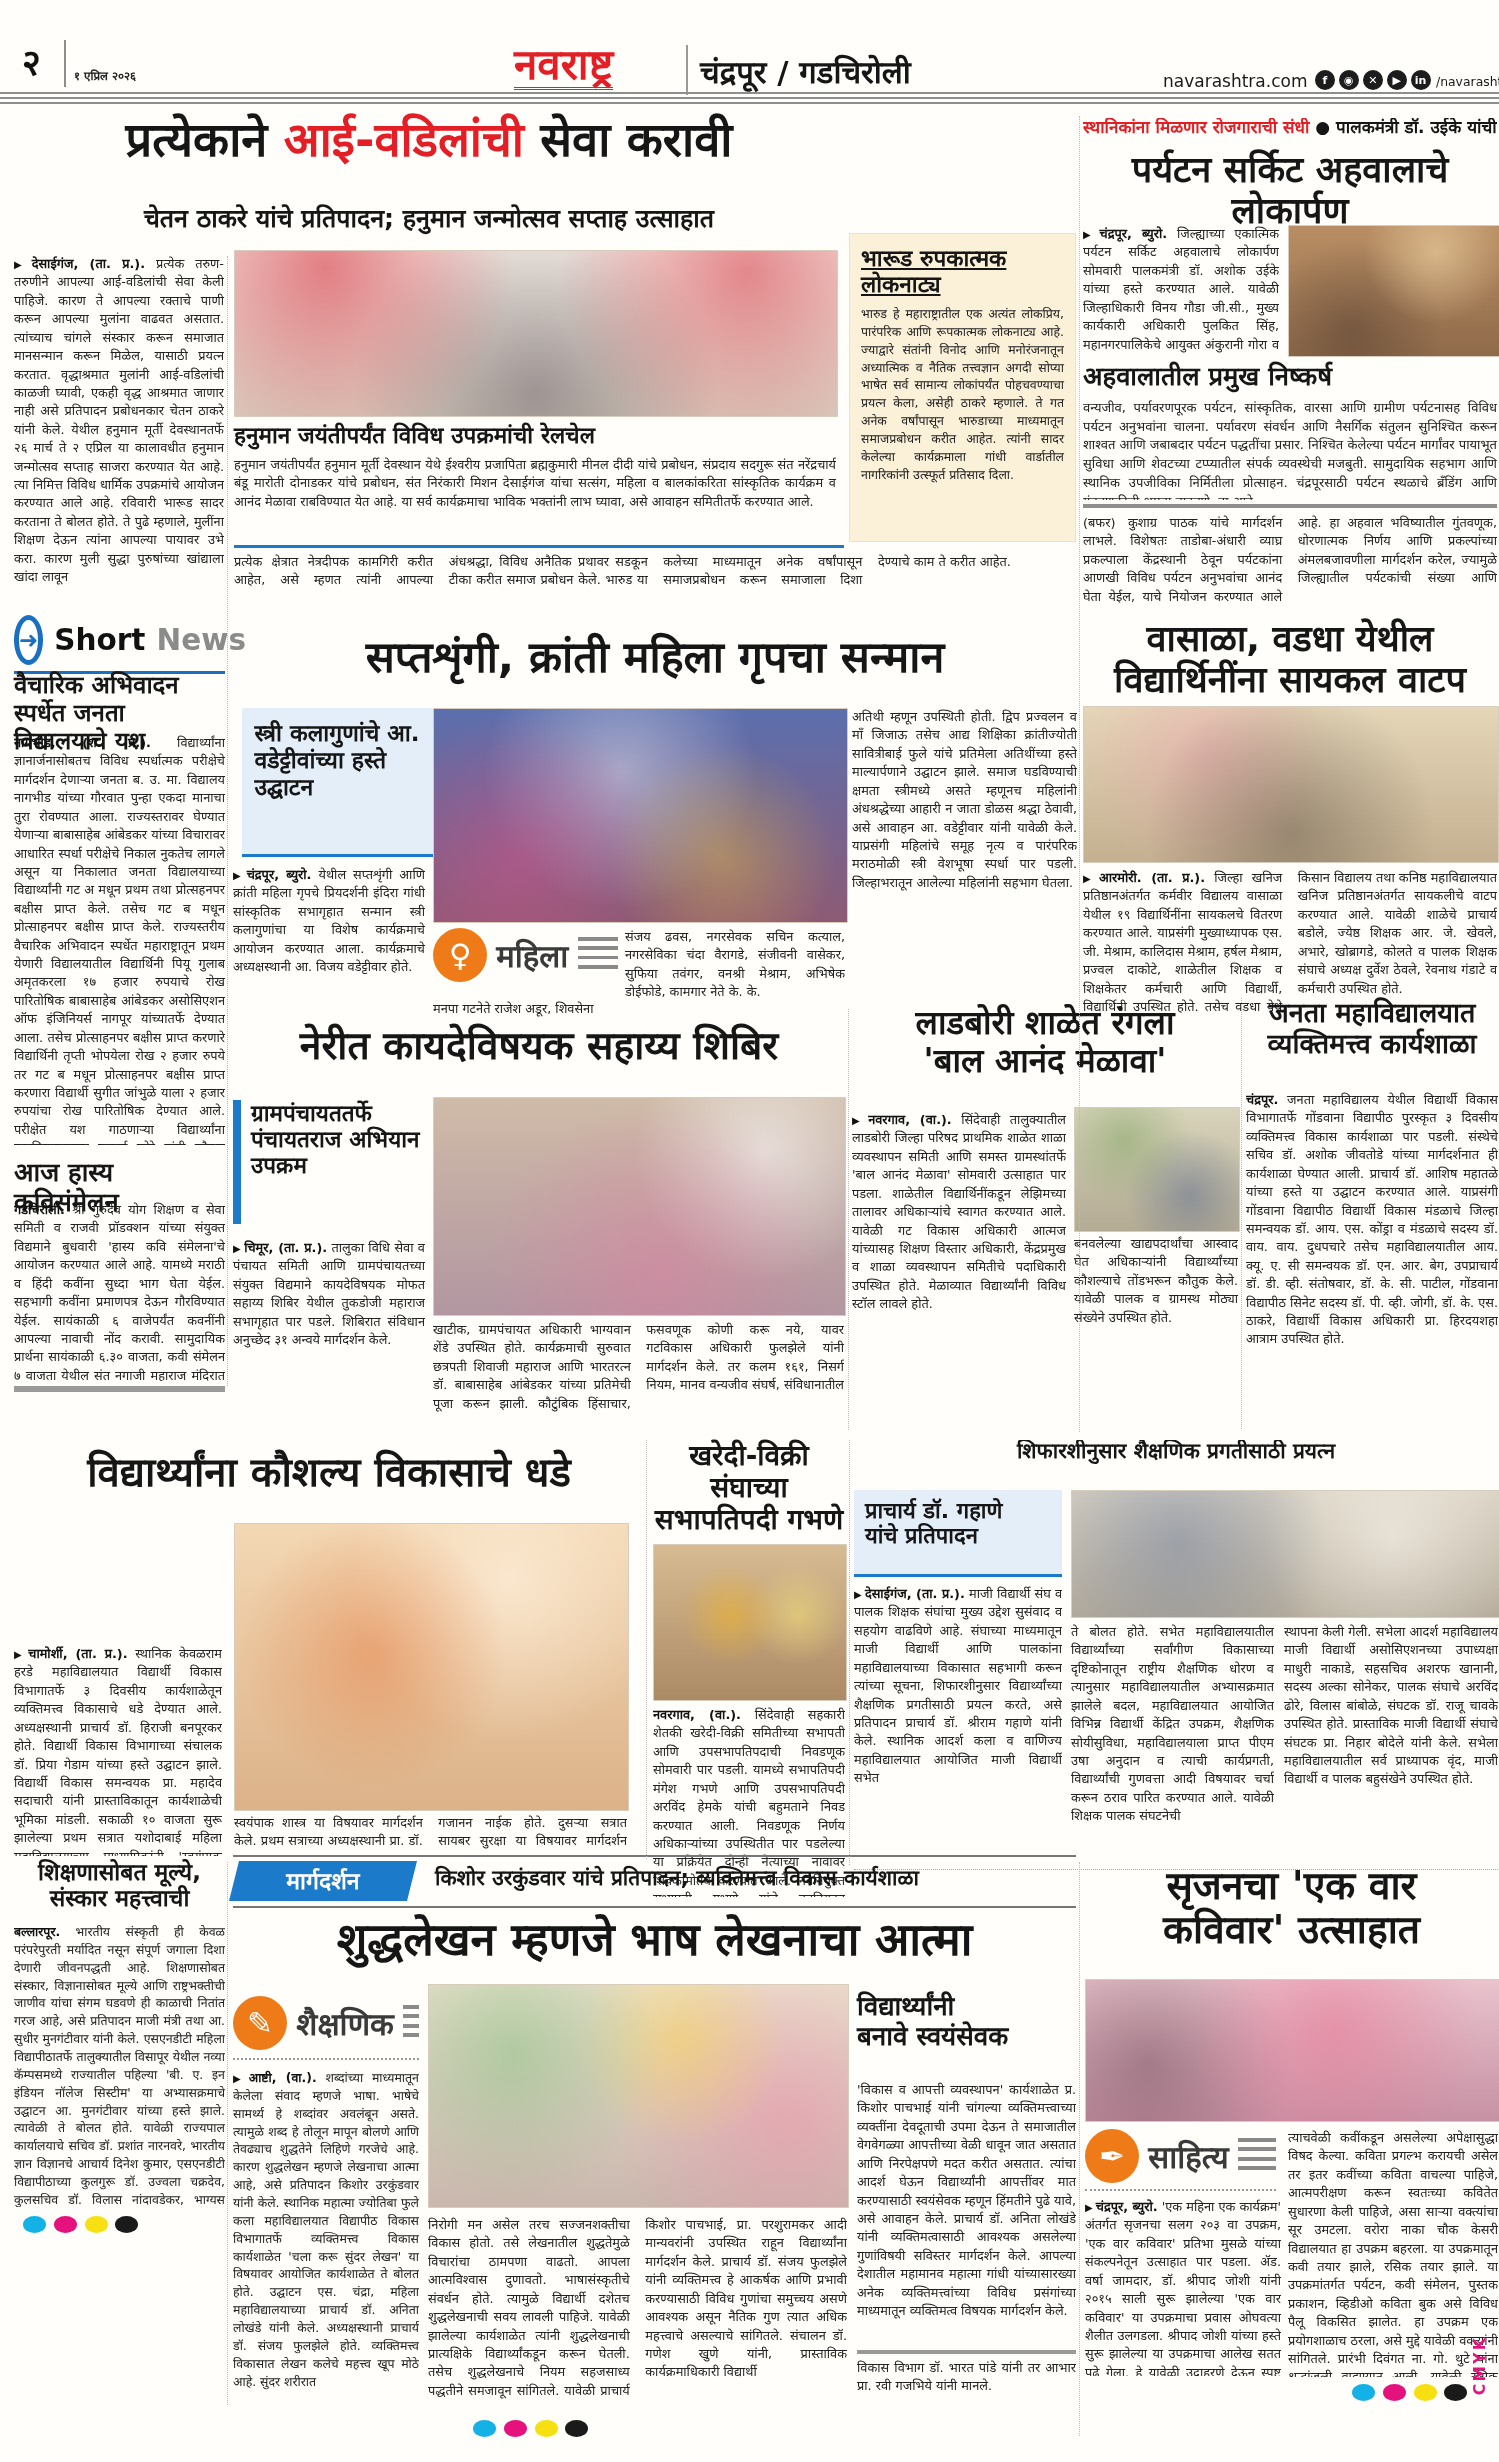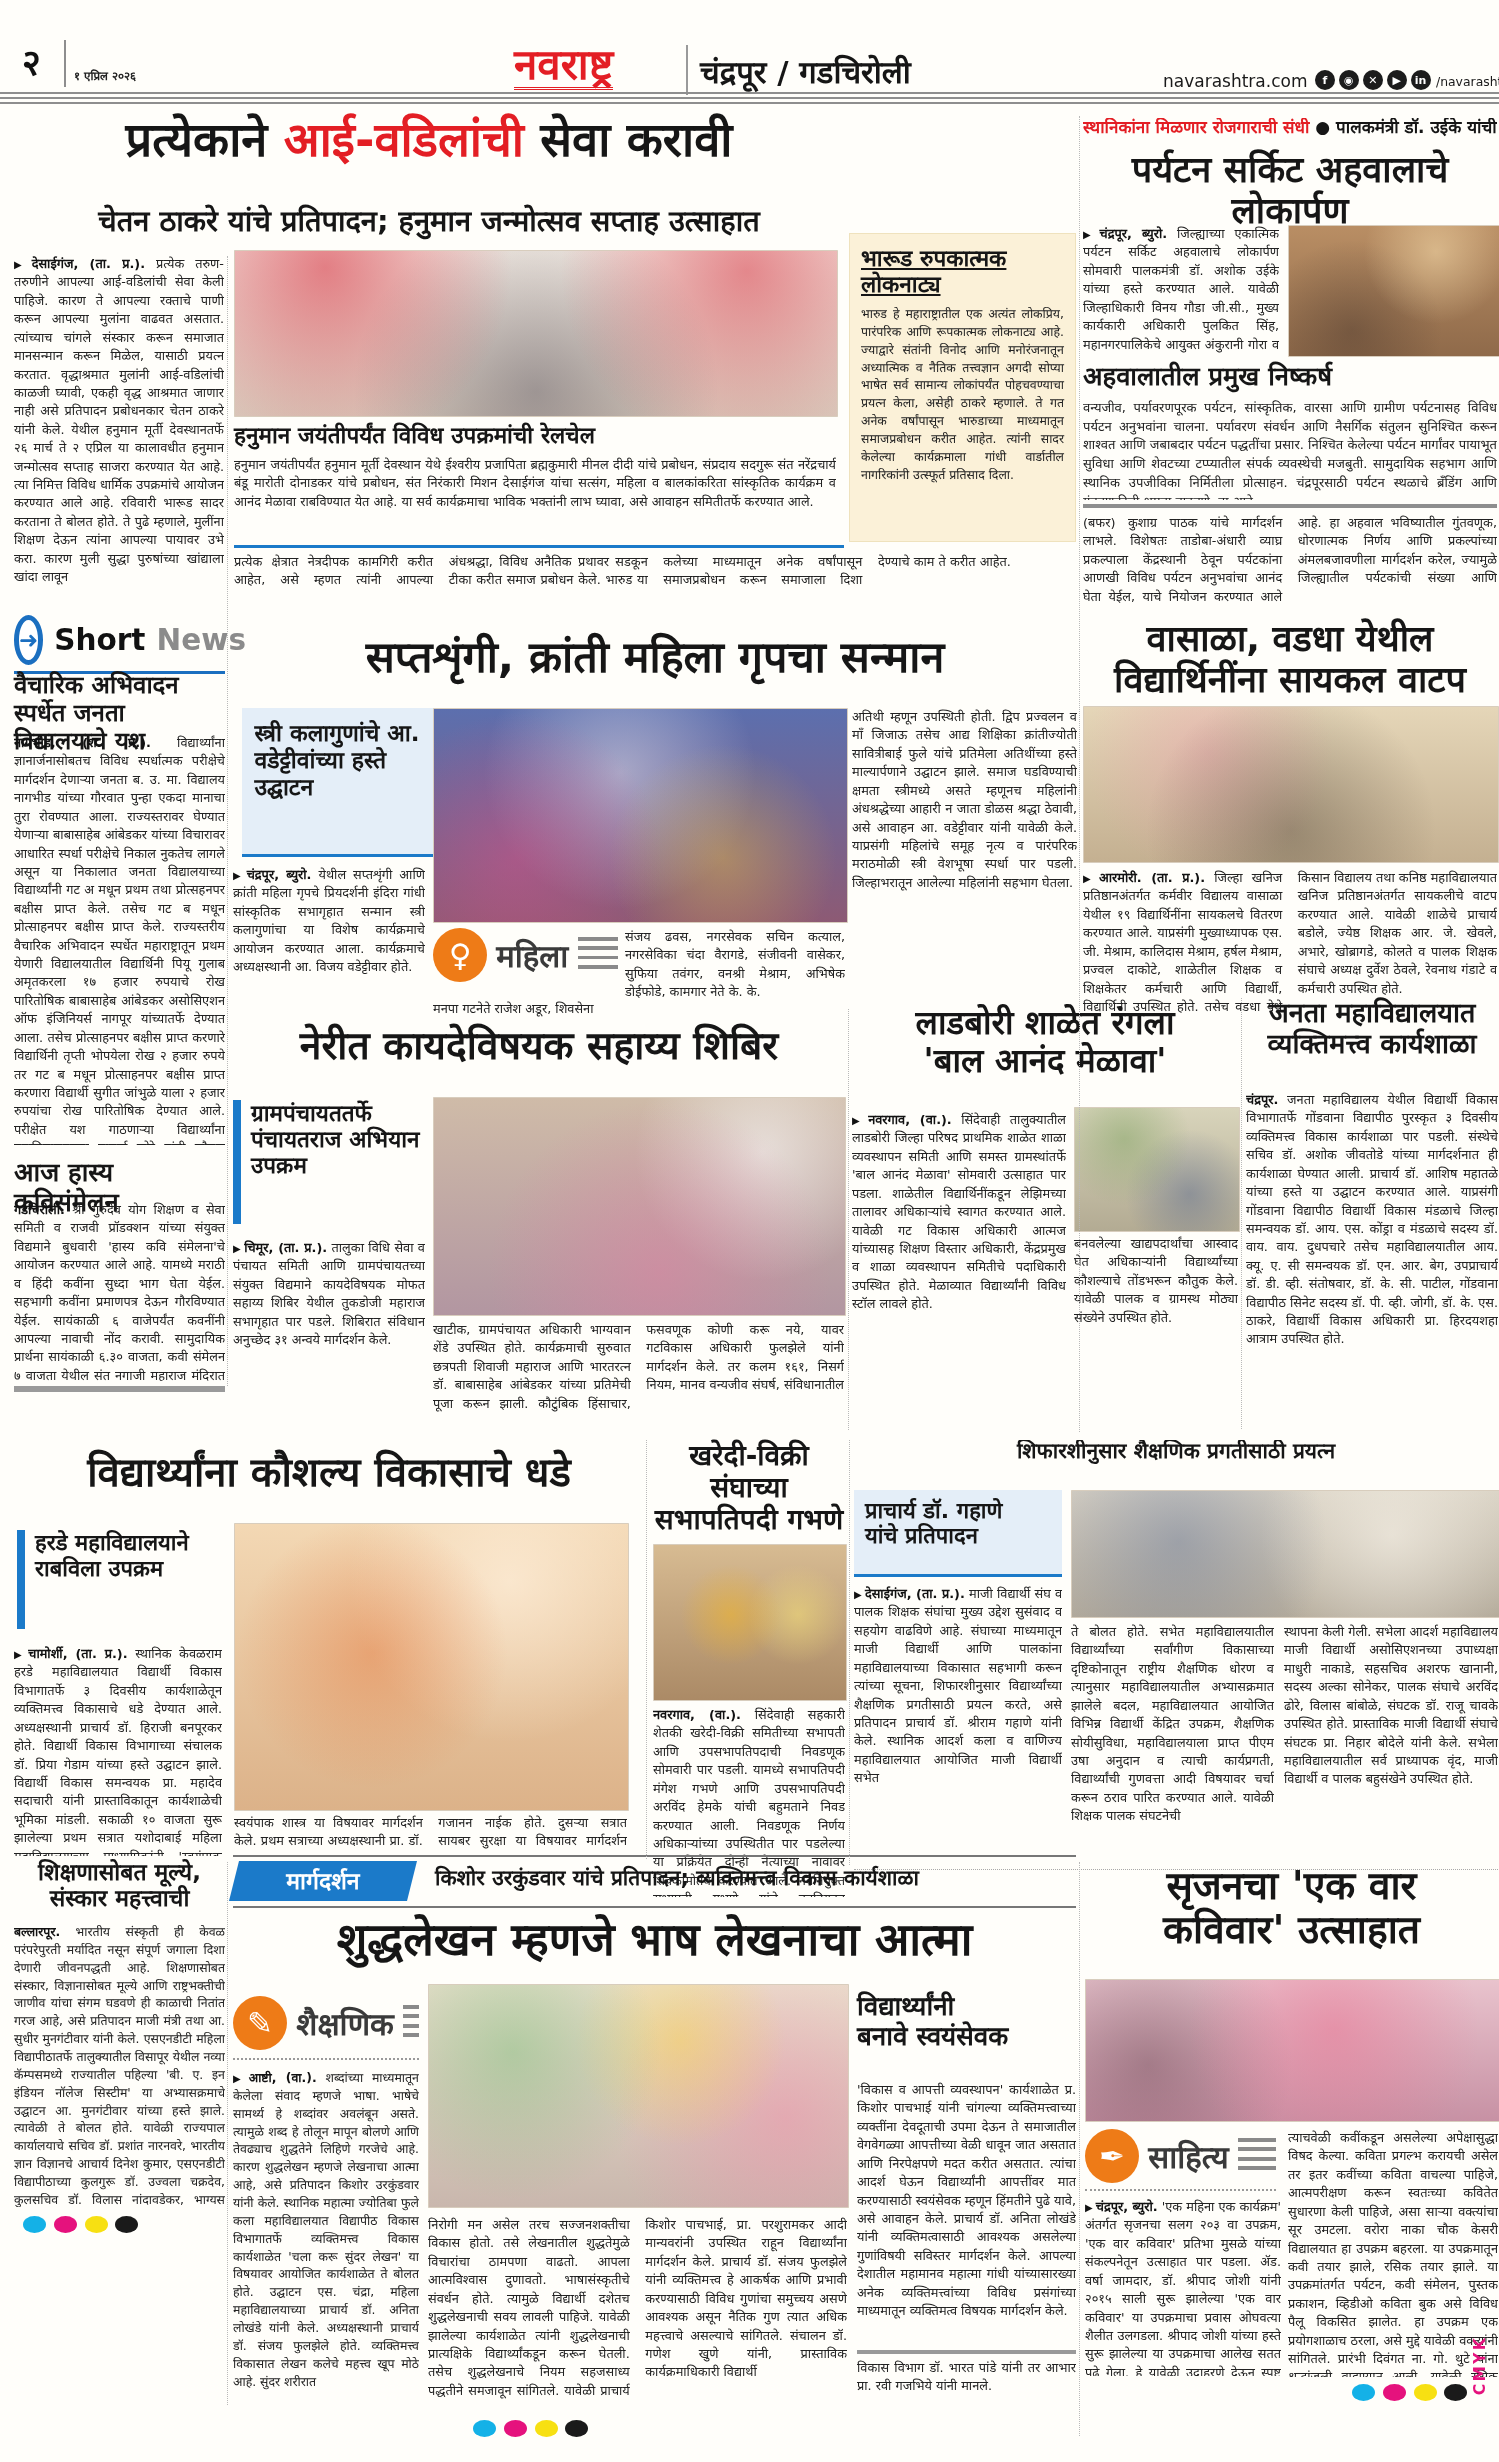--- a/index.html
+++ b/index.html
@@ -68,21 +68,21 @@
     <i>▶</i>
     <i>in</i>
   </div>
   <div class="abs" style="left:1436px;top:74px;font-size:12.4px;color:#1a1a1a;">/navarashtra</div>
 
   <div class="abs rule" style="left:0;top:92px;width:1499px;height:2.3px;"></div>
   <div class="abs rule" style="left:0;top:97px;width:1499px;height:2.3px;"></div>
   <div class="abs rule" style="left:0;top:102px;width:1499px;height:2.3px;"></div>
 
   <div class="abs hl" style="left:14px;top:113px;width:830px;font-size:47px;"><span>प्रत्येकाने </span><span class="red">आई-वडिलांची</span><span> सेवा करावी</span></div>
-  <div class="abs hl" style="left:14px;top:205px;width:830px;font-size:29px;">चेतन ठाकरे यांचे प्रतिपादन; हनुमान जन्मोत्सव सप्ताह उत्साहात</div>
+  <div class="abs hl" style="left:14px;top:205px;width:830px;font-size:25px;">चेतन ठाकरे यांचे प्रतिपादन; हनुमान जन्मोत्सव सप्ताह उत्साहात</div>
   <div class="abs bd" style="left:14px;top:255px;width:210px;height:357px;overflow:hidden;"><span class="bullet">▶</span><span class="dl">देसाईगंज, (ता. प्र.).</span> <span>प्रत्येक तरुण-तरुणीने आपल्या आई-वडिलांची सेवा केली पाहिजे. कारण ते आपल्या रक्ताचे पाणी करून आपल्या मुलांना वाढवत असतात. त्यांच्याच चांगले संस्कार करून समाजात मानसन्मान करून म‍िळेल, यासाठी प्रयत्न करतात. वृद्धाश्रमात मुलांनी आई-वडिलांची काळजी घ्यावी, एकही वृद्ध आश्रमात जाणार नाही असे प्रतिपादन प्रबोधनकार चेतन ठाकरे यांनी केले. येथील हनुमान मूर्ती देवस्थानतर्फे २६ मार्च ते २ एप्रिल या कालावधीत हनुमान जन्मोत्सव सप्ताह साजरा करण्यात येत आहे. त्या निमित्त विविध धार्मिक उपक्रमांचे आयोजन करण्यात आले आहे. रविवारी भारूड सादर करताना ते बोलत होते. ते पुढे म्हणाले, मुलींना शिक्षण देऊन त्यांना आपल्या पायावर उभे करा. कारण मुली सुद्धा पुरुषांच्या खांद्याला खांदा लावून</span></div>
   <div class="abs photo ph-stage" style="left:234px;top:250px;width:602px;height:165px;"></div>
   <div class="abs hll" style="left:234px;top:422px;width:602px;font-size:22.5px;">हनुमान जयंतीपर्यंत विविध उपक्रमांची रेलचेल</div>
   <div class="abs bd" style="left:234px;top:456px;width:602px;height:85px;overflow:hidden;">हनुमान जयंतीपर्यंत हनुमान मूर्ती देवस्थान येथे ईश्वरीय प्रजापिता ब्रह्मकुमारी मीनल दीदी यांचे प्रबोधन, संप्रदाय सदगुरू संत नरेंद्रचार्य बंडू मारोती दोनाडकर यांचे प्रबोधन, संत निरंकारी मिशन देसाईगंज यांचा सत्संग, महिला व बालकांकरिता सांस्कृतिक कार्यक्रम व आनंद मेळावा राबविण्यात येत आहे. या सर्व कार्यक्रमाचा भाविक भक्तांनी लाभ घ्यावा, असे आवाहन समितीतर्फे करण्यात आले.</div>
   <div class="abs bluerule" style="left:234px;top:545px;width:610px;height:3.1px;"></div>
   <div class="abs bd cols4" style="left:234px;top:553px;width:843px;height:74px;overflow:hidden;">प्रत्येक क्षेत्रात नेत्रदीपक कामगिरी करीत आहेत, असे म्हणत त्यांनी आपल्या अंधश्रद्धा, विविध अनैतिक प्रथावर सडकून टीका करीत समाज प्रबोधन केले. भारुड या कलेच्या माध्यमातून अनेक वर्षांपासून समाजप्रबोधन करून समाजाला दिशा देण्याचे काम ते करीत आहेत.</div>
 
   <div class="abs beige" style="left:849px;top:233px;width:227px;height:309px;padding:11px;box-sizing:border-box;">
     <div class="hll" style="font-size:22.5px;margin-bottom:7.8px;text-decoration:underline;">भारूड रुपकात्मक लोकनाट्य</div>
     <div class="bd" style="font-size:12.4px;">भारुड हे महाराष्ट्रातील एक अत्यंत लोकप्रिय, पारंपरिक आणि रूपकात्मक लोकनाट्य आहे. ज्याद्वारे संतांनी विनोद आणि मनोरंजनातून अध्यात्मिक व नैतिक तत्त्वज्ञान अगदी सोप्या भाषेत सर्व सामान्य लोकांपर्यंत पोहचवण्याचा प्रयत्न केला, असेही ठाकरे म्हणाले. ते गत अनेक वर्षांपासून भारुडाच्या माध्यमातून समाजप्रबोधन करीत आहेत. त्यांनी सादर केलेल्या कार्यक्रमाला गांधी वार्डातील नागरिकांनी उत्स्फूर्त प्रतिसाद दिला.</div>
@@ -137,23 +137,20 @@
 
   <div class="abs hl" style="left:852px;top:1004px;width:386px;font-size:33px;"><span>लाडबोरी शाळेत रंगला</span><br><span>'बाल आनंद मेळावा'</span></div>
   <div class="abs bd" style="left:852px;top:1111px;width:214px;height:318px;overflow:hidden;"><span class="bullet">▶</span><span class="dl">नवरगाव, (वा.).</span> <span>सिंदेवाही तालुक्यातील लाडबोरी जिल्हा परिषद प्राथमिक शाळेत शाळा व्यवस्थापन समिती आणि समस्त ग्रामस्थांतर्फे 'बाल आनंद मेळावा' सोमवारी उत्साहात पार पडला. शाळेतील विद्यार्थिनींकडून लेझिमच्या तालावर अधिकाऱ्यांचे स्वागत करण्यात आले. यावेळी गट विकास अधिकारी आत्मज यांच्यासह शिक्षण विस्तार अधिकारी, केंद्रप्रमुख व शाळा व्यवस्थापन समितीचे पदाधिकारी उपस्थित होते. मेळाव्यात विद्यार्थ्यांनी विविध स्टॉल लावले होते.</span></div>
   <div class="abs photo ph-out" style="left:1074px;top:1107px;width:164px;height:123px;"></div>
   <div class="abs hl" style="left:1246px;top:998px;width:252px;font-size:27px;"><span>जनता महाविद्यालयात</span><br><span>व्यक्तिमत्त्व कार्यशाळा</span></div>
 
   <div class="abs bd" style="left:1074px;top:1235px;width:164px;height:194px;overflow:hidden;">बनवलेल्या खाद्यपदार्थांचा आस्वाद घेत अधिकाऱ्यांनी विद्यार्थ्यांच्या कौशल्याचे तोंडभरून कौतुक केले. यावेळी पालक व ग्रामस्थ मोठ्या संख्येने उपस्थित होते.</div>
   <div class="abs bd" style="left:1246px;top:1091px;width:252px;height:338px;overflow:hidden;"><span class="dl">चंद्रपूर.</span> <span>जनता महाविद्यालय येथील विद्यार्थी विकास विभागातर्फे गोंडवाना विद्यापीठ पुरस्कृत ३ दिवसीय व्यक्तिमत्त्व विकास कार्यशाळा पार पडली. संस्थेचे सचिव डॉ. अशोक जीवतोडे यांच्या मार्गदर्शनात ही कार्यशाळा घेण्यात आली. प्राचार्य डॉ. आशिष महातळे यांच्या हस्ते या उद्घाटन करण्यात आले. याप्रसंगी गोंडवाना विद्यापीठ विद्यार्थी विकास मंडळाचे जिल्हा समन्वयक डॉ. आय. एस. कोंड्रा व मंडळाचे सदस्य डॉ. वाय. वाय. दुधपचारे तसेच महाविद्यालयातील आय. क्यू. ए. सी समन्वयक डॉ. एन. आर. बेग, उपप्राचार्य डॉ. डी. व्ही. संतोषवार, डॉ. के. सी. पाटील, गोंडवाना विद्यापीठ सिनेट सदस्य डॉ. पी. व्ही. जोगी, डॉ. के. एस. ठाकरे, विद्यार्थी विकास अधिकारी प्रा. हिरदयशहा आत्राम उपस्थित होते.</span></div>
 
   <div class="abs hl" style="left:14px;top:1450px;width:630px;font-size:40px;">विद्यार्थ्यांना कौशल्य विकासाचे धडे</div>
-  <div class="abs bluebar" style="left:17px;top:1530px;width:194px;height:99px;box-sizing:border-box;">
-    <div class="hll" style="font-size:22px;">हरडे महाविद्यालयाने राबविला उपक्रम</div>
-  </div>
   <div class="abs photo ph-podium" style="left:234px;top:1523px;width:393px;height:286px;"></div>
   <div class="abs bd" style="left:14px;top:1645px;width:208px;height:211px;overflow:hidden;"><span class="bullet">▶</span><span class="dl">चामोर्शी, (ता. प्र.).</span> <span>स्थानिक केवळराम हरडे महाविद्यालयात विद्यार्थी विकास विभागातर्फे ३ दिवसीय कार्यशाळेतून व्यक्तिमत्त्व विकासाचे धडे देण्यात आले. अध्यक्षस्थानी प्राचार्य डॉ. हिराजी बनपूरकर होते. विद्यार्थी विकास विभागाच्या संचालक डॉ. प्रिया गेडाम यांच्या हस्ते उद्घाटन झाले. विद्यार्थी विकास समन्वयक प्रा. महादेव सदाचारी यांनी प्रास्ताविकातून कार्यशाळेची भूमिका मांडली. सकाळी १० वाजता सुरू झालेल्या प्रथम सत्रात यशोदाबाई महिला महाविद्यालयाच्या प्राध्यापिकांनी 'स्वयंपाक शास्त्र' विषयावर, तर वैशाली कावळे यांनी महिलांचे आरोग्य व</span></div>
   <div class="abs bd cols2" style="left:234px;top:1814px;width:393px;height:43px;overflow:hidden;">स्वयंपाक शास्त्र या विषयावर मार्गदर्शन केले. प्रथम सत्राच्या अध्यक्षस्थानी प्रा. डॉ. गजानन नाईक होते. दुसऱ्या सत्रात सायबर सुरक्षा या विषयावर मार्गदर्शन केले. अध्यक्ष डॉ. महेश जोशी होते. दुसऱ्या सत्रात विद्यार्थ्यांनी उत्स्फूर्त सहभाग घेतला.</div>
 
   <div class="abs hl" style="left:653px;top:1440px;width:192px;font-size:28px;"><span>खरेदी-विक्री संघाच्या</span><br><span>सभापतिपदी गभणे</span></div>
   <div class="abs photo ph-garland" style="left:653px;top:1544px;width:192px;height:155px;"></div>
   <div class="abs bd" style="left:653px;top:1706px;width:192px;height:191px;overflow:hidden;"><span class="dl">नवरगाव, (वा.).</span> <span>सिंदेवाही सहकारी शेतकी खरेदी-विक्री समितीच्या सभापती आणि उपसभापतिपदाची निवडणूक सोमवारी पार पडली. यामध्ये सभापतिपदी मंगेश गभणे आणि उपसभापतिपदी अरविंद हेमके यांची बहुमताने निवड करण्यात आली. निवडणूक निर्णय अधिकाऱ्यांच्या उपस्थितीत पार पडलेल्या या प्रक्रियेत दोन्ही नेत्यांच्या नावावर शिक्कामोर्तब करण्यात आले. नवनियुक्त सभापती गभणे यांचे नवनियुक्त पदाधिकाऱ्यांचे कौतुक केले.</span></div>
 
   <div class="abs hl nw" style="left:854px;top:1440px;width:644px;font-size:21px;">शिफारशीनुसार शैक्षणिक प्रगतीसाठी प्रयत्न</div>
   <div class="abs bluebox" style="left:854px;top:1490px;width:208px;height:87px;padding:7.8px 11px;box-sizing:border-box;">

